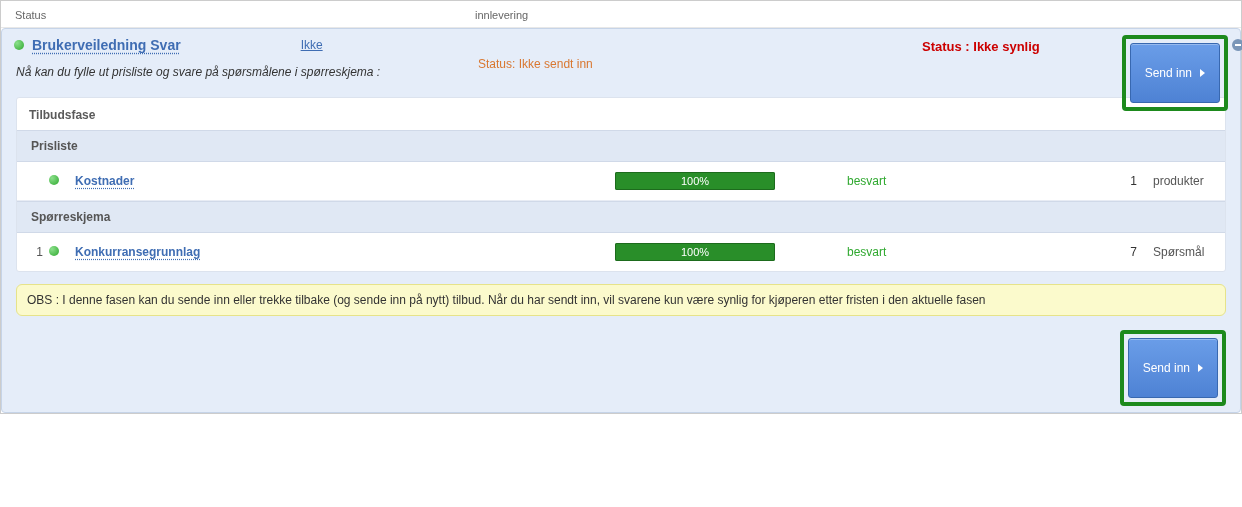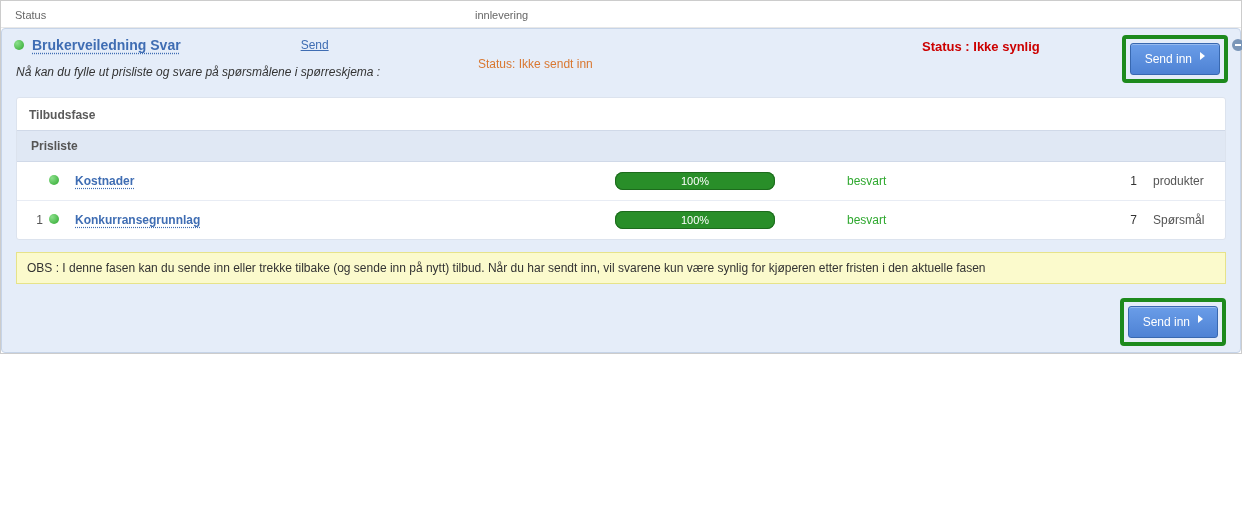--- a/index.html
+++ b/index.html
@@ -82,23 +82,24 @@
     border: 4px solid #1d8a1d;
     border-radius: 4px;
     padding: 4px;
   }
   .send-btn {
     background: linear-gradient(#6a9de8, #4e82d4);
     border: 1px solid #3868b0;
     border-radius: 3px;
     color: #fff;
     font-size: 12px;
-    padding: 8px 14px;
+    padding: 22px 14px;
     cursor: pointer;
     display:flex;
+    align-items:center;
     gap:8px;
     box-shadow: inset 0 1px 0 rgba(255,255,255,0.3);
   }
   .triangle-right {
     width:0;height:0;
     border-top:4px solid transparent;
     border-bottom:4px solid transparent;
     border-left:5px solid #fff;
   }
   .minimize-icon {
@@ -163,21 +164,21 @@
     font-weight:bold;
     font-size:12px;
     text-decoration: underline dotted;
     text-underline-offset: 3px;
     flex: 0 0 540px;
   }
   .progress-wrap {
     flex: 0 0 160px;
     background:#298e29;
     height:18px;
-    border-radius:8px;
+    border-radius:2px;
     display:flex;
     align-items:center;
     justify-content:center;
     color:#fff;
     font-size:11px;
     box-shadow: inset 0 0 0 1px #1d6b1d;
   }
   .row-status {
     flex: 0 0 140px;
     padding-left: 24px;
@@ -200,21 +201,21 @@
     font-size:12px;
   }
 
   .obs-box {
     background:#fbfacc;
     border:1px solid #e6e38a;
     margin: 8px 14px;
     padding: 8px 10px;
     color:#333;
     font-size:12px;
-    border-radius:0;
+    border-radius:6px;
   }
 
   .bottom-send-wrap {
     display:flex;
     justify-content:flex-end;
     padding: 6px 14px 6px 14px;
   }
   .bottom-send-frame{
     border:4px solid #1d8a1d;
     border-radius:4px;
@@ -242,21 +243,21 @@
   <div class="header-row">
     <div class="col-status">Status</div>
     <div class="col-innlevering">innlevering</div>
   </div>
 
   <div class="sub-container">
 
     <div class="top-row">
       <span class="status-dot"></span>
       <a href="#" class="title-link">Brukerveiledning Svar</a>
-      <a href="#" class="endre-link">Send</a>
+      <a href="#" class="endre-link">Ikke</a>
       <span class="status-text">Status: Ikke sendt inn</span>
       <span class="status-not-sent">Status : Ikke synlig</span>
 
       <div class="send-btn-wrap">
         <button class="send-btn">
           <span>Send inn</span>
           <span class="triangle-right"></span>
         </button>
       </div>
       <span class="minimize-icon"></span>
@@ -273,20 +274,21 @@
         <span class="row-dot-wrap"><span class="status-dot"></span></span>
         <a href="#" class="row-link">Kostnader</a>
         <div class="progress-wrap">
           <span>100%</span>
         </div>
         <span class="row-status">besvart</span>
         <span class="row-count">1</span>
         <span class="row-unit">produkter</span>
       </div>
 
+      <div class="section-head">Spørreskjema</div>
       <div class="data-row">
         <span class="row-index">1</span>
         <span class="row-dot-wrap"><span class="status-dot"></span></span>
         <a href="#" class="row-link">Konkurransegrunnlag</a>
         <div class="progress-wrap">
           <span>100%</span>
         </div>
         <span class="row-status">besvart</span>
         <span class="row-count">7</span>
         <span class="row-unit">Spørsmål</span>

